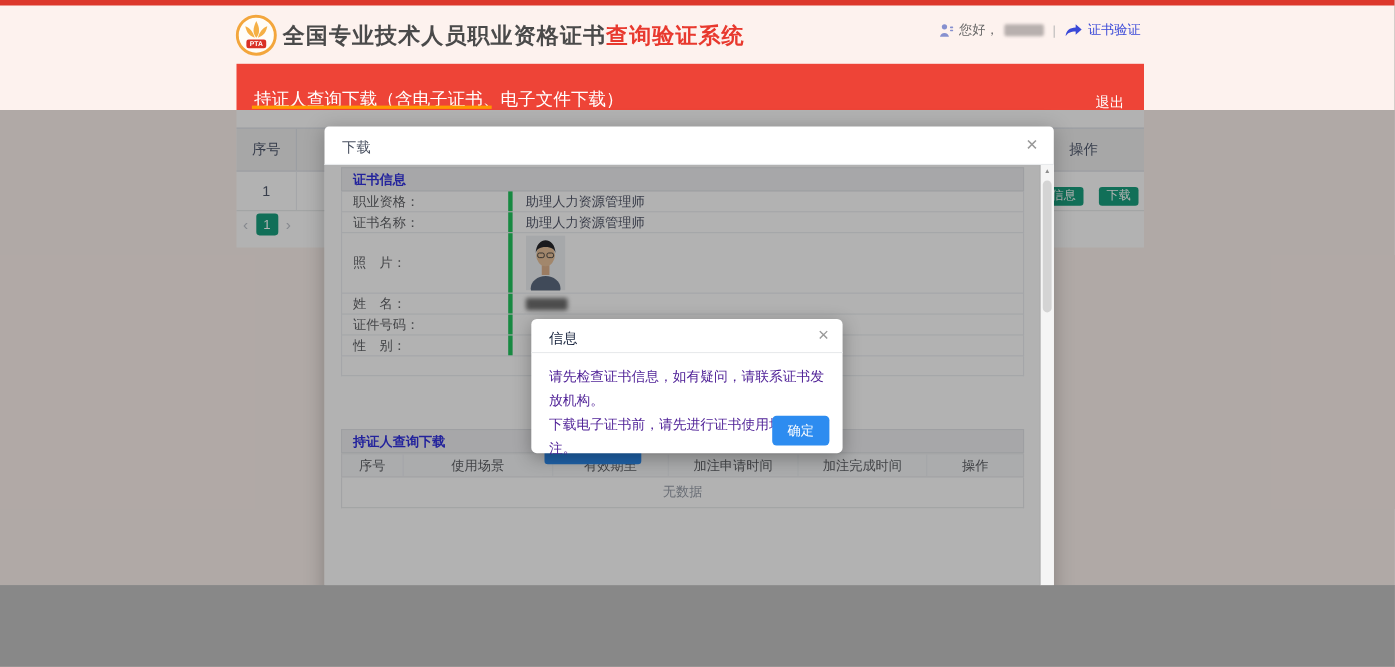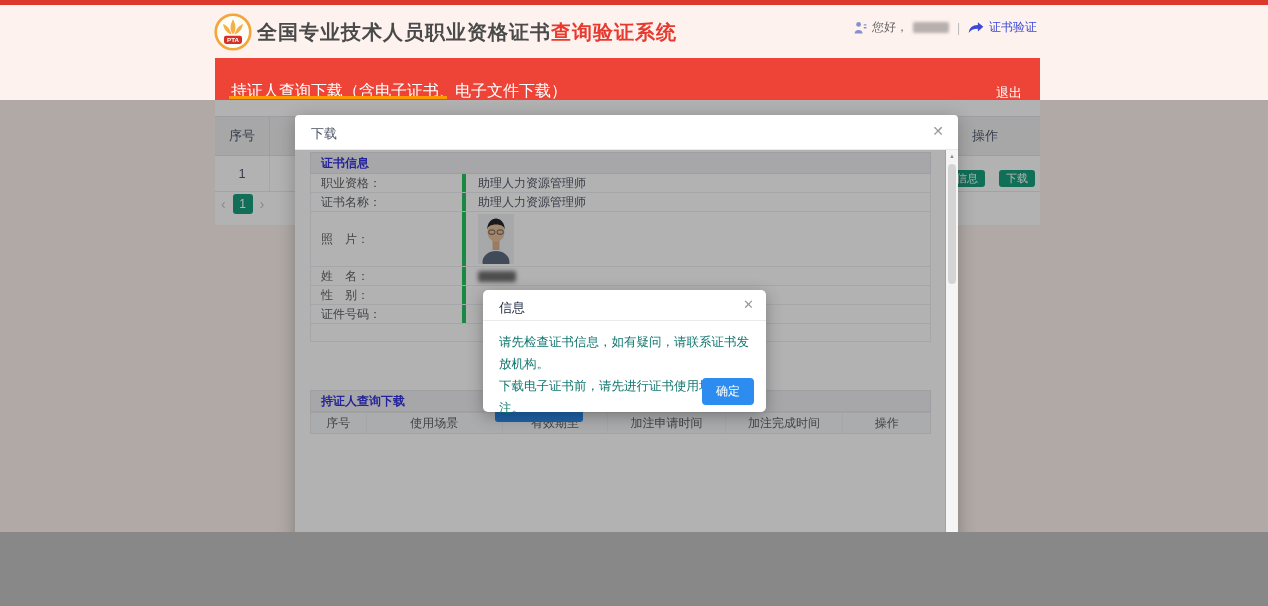--- a/index.html
+++ b/index.html
@@ -73,21 +73,21 @@
   .sb-thumb { position: absolute; left: 2px; top: 14px; width: 8px; height: 120px; background: #d4d4d4; border-radius: 4px; cursor: pointer; }
 
   
   .body-dim { position: absolute; left: 295px; top: 150px; width: 651px; height: 408px; background: rgba(0,0,0,0.30); z-index: 30; }
 
   
   .info-modal { position: absolute; left: 483px; top: 290px; width: 283px; height: 122px; background: #fff; border-radius: 5px; box-shadow: 0 4px 16px rgba(0,0,0,0.3); z-index: 40; }
   .im-head { position: relative; height: 31px; border-bottom: 1px solid #e8eaec; }
   .im-title { position: absolute; left: 16px; top: 9px; font-size: 13px; color: #17233d; }
   .im-close { position: absolute; right: 12px; top: 7px; font-size: 13px; color: #999; cursor: pointer; }
-  .im-body { padding: 10px 16px 0; font-size: 12.5px; color: #0f766e; line-height: 22px; }
+  .im-body { padding: 10px 16px 0; font-size: 12.5px; color: #4c1d95; line-height: 22px; }
   .im-footer { position: absolute; right: 12px; bottom: 7px; }
   .btn-primary { background: #2d8cf0; color: #fff; font-size: 12px; padding: 5px 14px; border: none; border-radius: 4px; cursor: pointer; }
 
   
   .page-footer { position: absolute; left: 0; top: 563px; width: 100%; height: 43px; background: #ee4034; color: rgba(255,255,255,0.85); font-size: 12px; text-align: center; line-height: 43px; }
 </style>
 </head>
 <body>
 
 <div class="stage">
@@ -181,39 +181,40 @@
           </svg>
         </div>
       </div>
       <div class="crow">
         <div class="clabel">姓　名：</div>
         <div class="cvalue">
             <span class="name-redact"></span>
           </div>
       </div>
       <div class="crow">
+        <div class="clabel">证件号码：</div>
+        <div class="cvalue"></div>
+      </div>
+      <div class="crow">
         <div class="clabel">性　别：</div>
-        <div class="cvalue"></div>
-      </div>
-      <div class="crow">
-        <div class="clabel">证件号码：</div>
         <div class="cvalue"></div>
       </div>
       <div class="crow empty-row"></div>
 
       <div class="ann-wrap">
         <div class="band">持证人查询下载</div>
         <div class="ann-head">
           <span class="w1">序号</span>
           <span class="w2">使用场景</span>
           <span class="w3">有效期至</span>
           <span class="w4">加注申请时间</span>
           <span class="w5">加注完成时间</span>
           <span class="w6">操作</span>
         </div>
+        <div class="no-data">无数据</div>
       </div>
     </div>
 
     <button class="scene-btn"></button>
 
     <div class="sb">
       <span class="sb-up">▲</span>
       <span class="sb-thumb"></span>
       <span class="sb-down">▼</span>
     </div>

